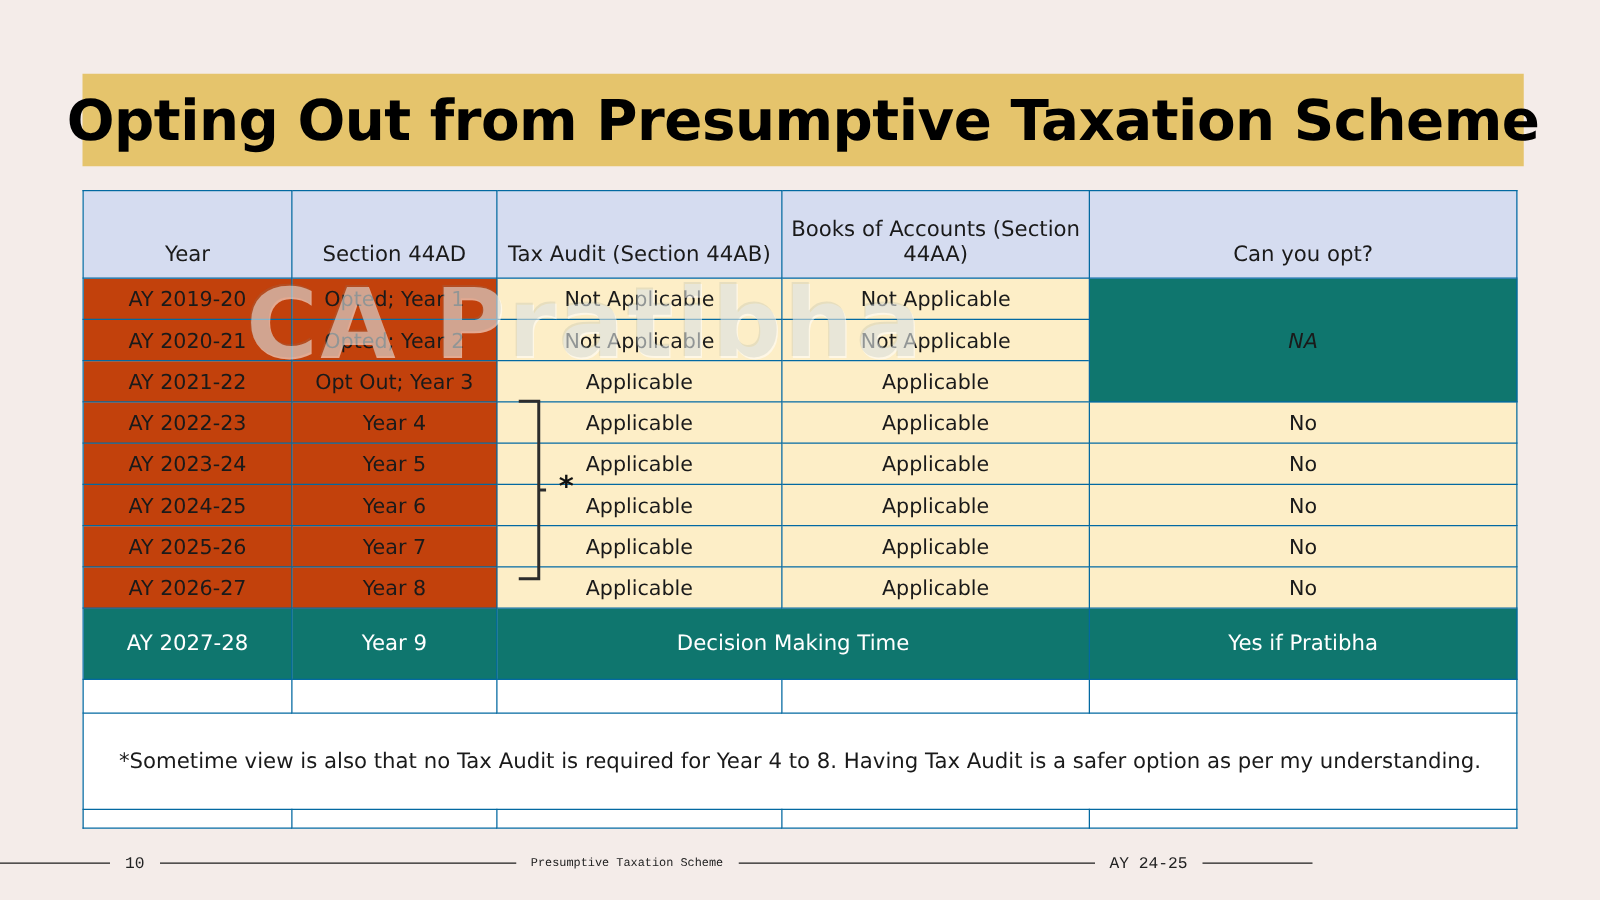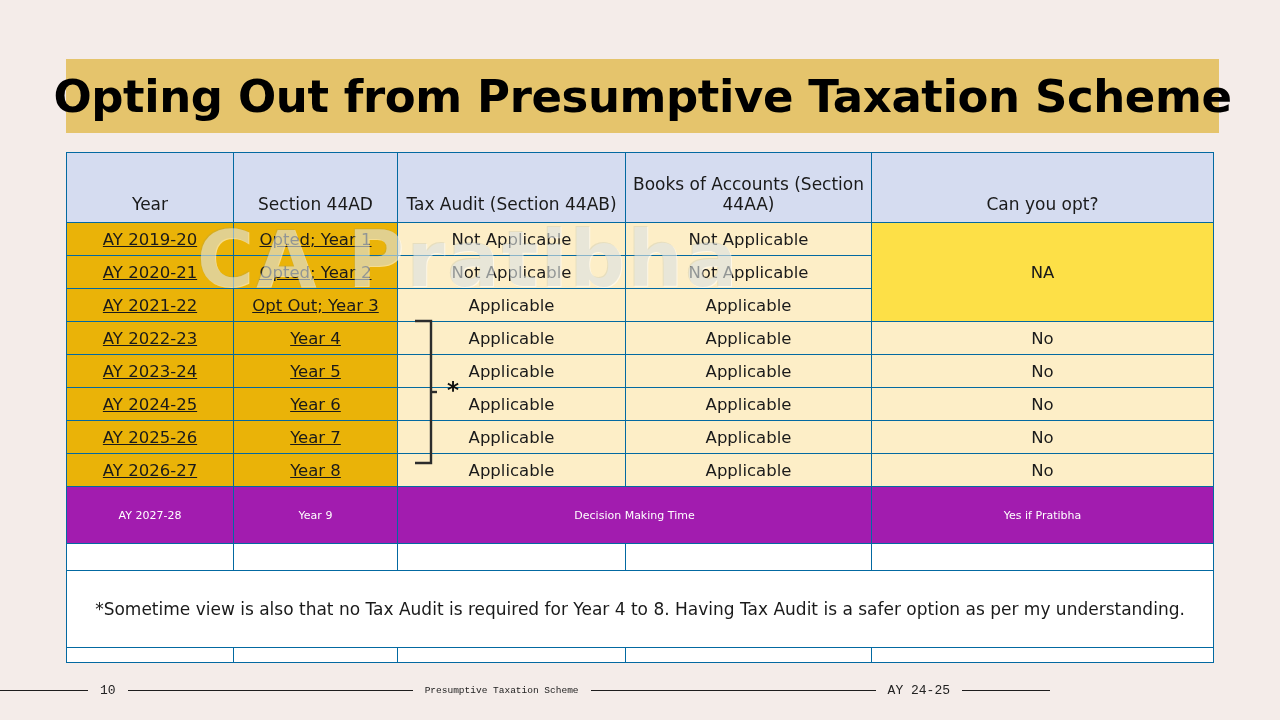--- a/index.html
+++ b/index.html
@@ -104,28 +104,28 @@
 
   .head-cell {
     background: #d5dcf0;
     height: 62px;
     font-size: 17px;
     line-height: 1.22;
     vertical-align: bottom !important;
     padding-bottom: 7px !important;
   }
 
-  .blue-cell { background: #eab308; height: 32px; text-decoration: underline; }
+  .blue-cell { background: #c2410c; height: 32px; }
   .cream-cell { background: #fdeec7; height: 32px; }
-  .na-cell { background: #fde047; }
+  .na-cell { background: #0f766e; font-style: italic; }
   .dark-row td {
-    background: #a21caf;
+    background: #0f766e;
     color: #ffffff;
     height: 56px;
-    font-size: 11px;
+    font-size: 17px;
   }
   .dark-row td.left-al { text-align: left; padding-left: 8px; }
   .blank-row td { background: #ffffff; height: 26px; border: 1px solid #d9d9d9; }
   .note-row td {
     background: #ffffff;
     height: 76px;
     border: 1px solid #d9d9d9;
     font-size: 17px;
     line-height: 1.45;
     padding: 4px 18px;

